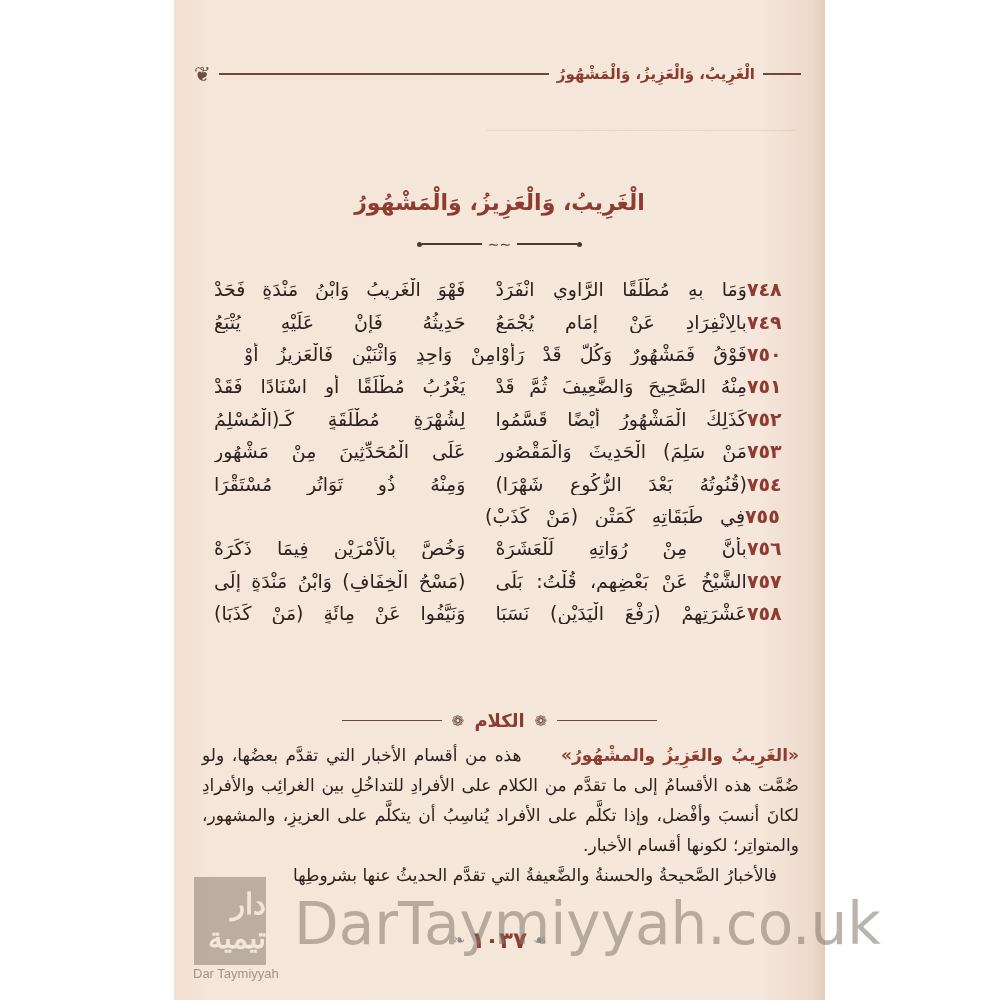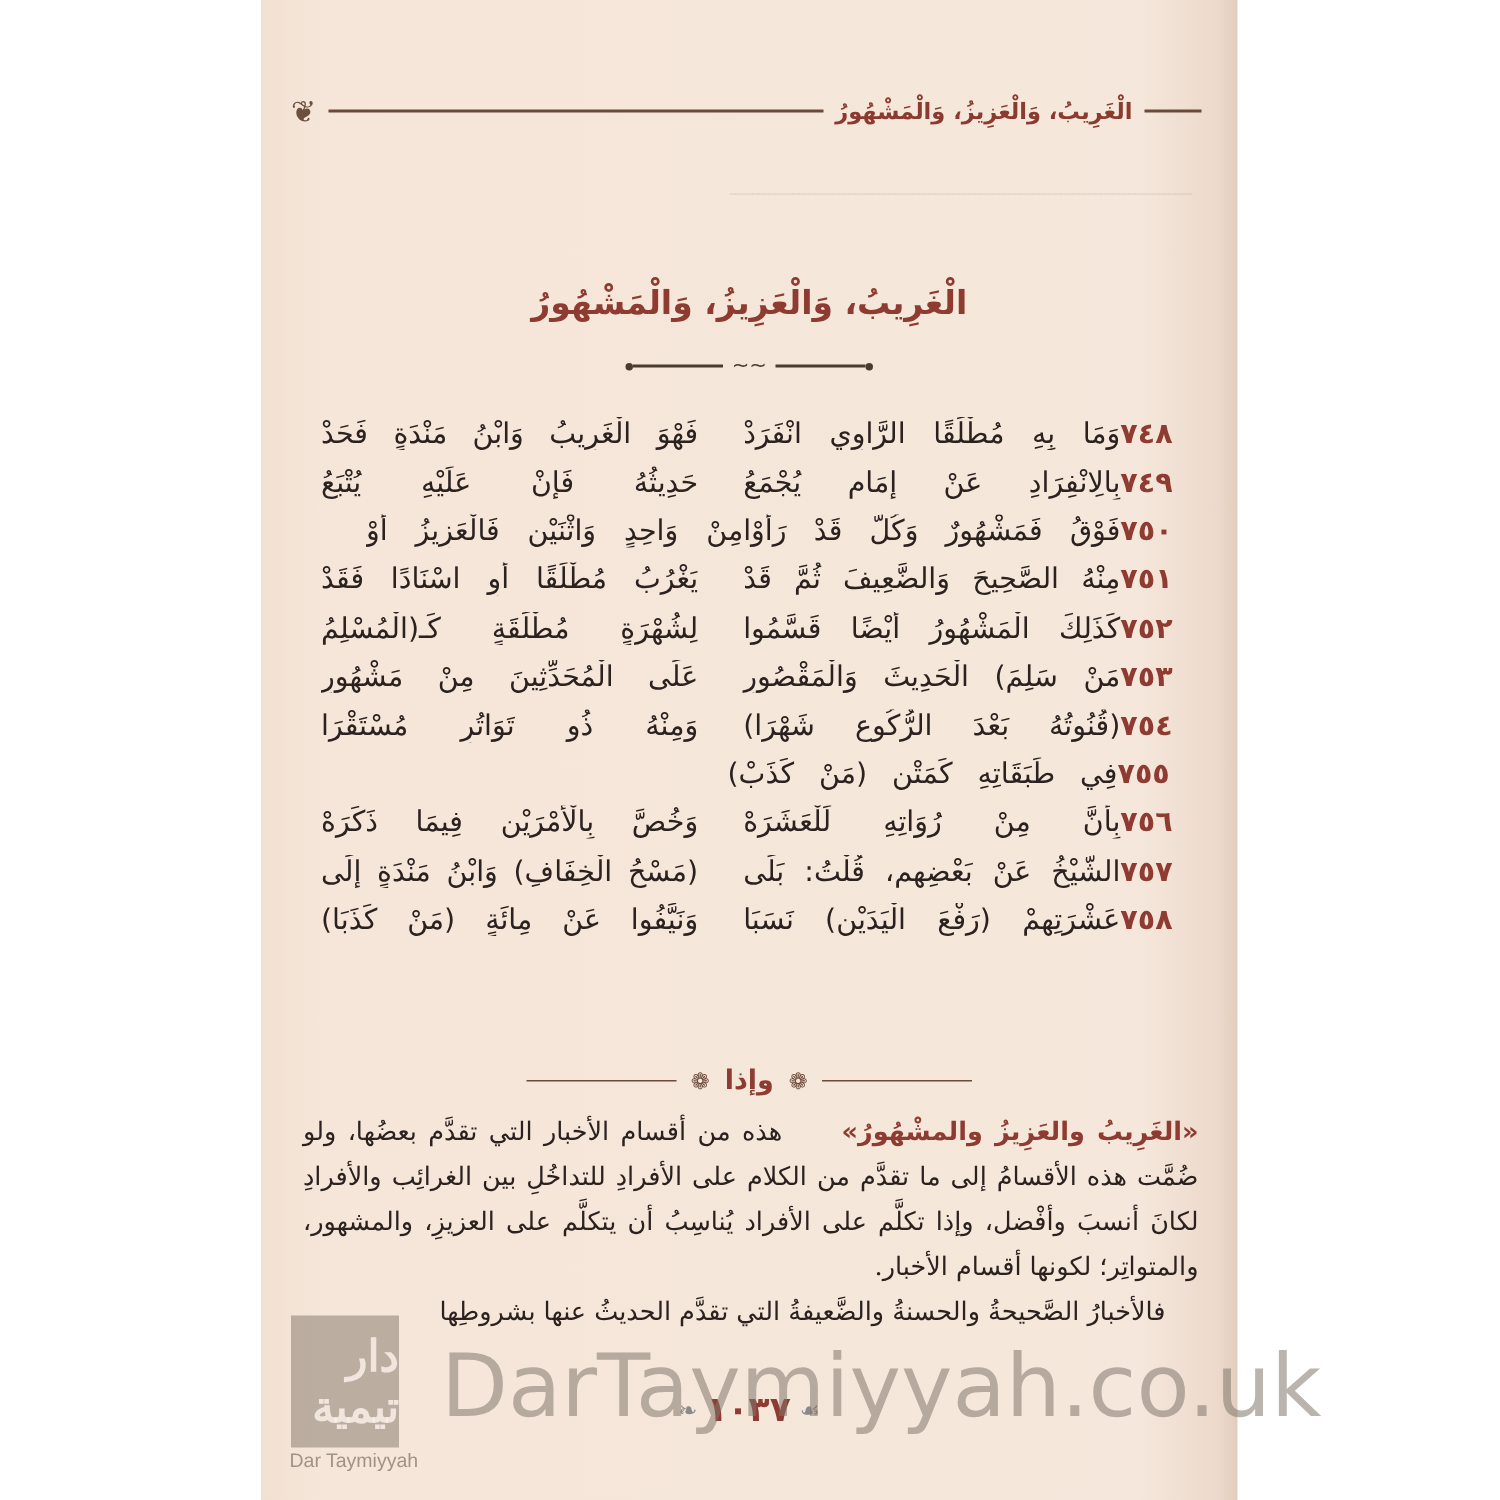--- a/index.html
+++ b/index.html
@@ -153,21 +153,21 @@
     <div class="verse-row">
       <span class="verse-num">٧٥٨</span>
       <span class="hemistich first">عَشْرَتِهِمْ (رَفْعَ الْيَدَيْنِ) نَسَبَا</span>
       <span class="hemistich">وَنَيَّفُوا عَنْ مِائَةٍ (مَنْ كَذَبَا)</span>
     </div>
   </div>
 
   <div class="sharh-header">
     <span class="seg"></span>
     <span class="flower">❁</span>
-    <span class="label">وإذا</span>
+    <span class="label">الكلام</span>
     <span class="flower">❁</span>
     <span class="seg"></span>
   </div>
 
   <div class="commentary">
     <p><span class="hl">«الغَرِيبُ والعَزِيزُ والمشْهُورُ»</span><span> هذه من أقسام الأخبار التي تقدَّم بعضُها، ولو ضُمَّت هذه الأقسامُ إلى ما تقدَّم من الكلام على الأفرادِ للتداخُلِ بين الغرائِب والأفرادِ لكانَ أنسبَ وأفْضل، وإذا تكلَّم على الأفراد يُناسِبُ أن يتكلَّم على العزيزِ، والمشهور، والمتواتِر؛ لكونها أقسام الأخبار.</span></p>
     <p class="indent">فالأخبارُ الصَّحيحةُ والحسنةُ والضَّعيفةُ التي تقدَّم الحديثُ عنها بشروطِها</p>
   </div>
 
   <div class="page-number">

